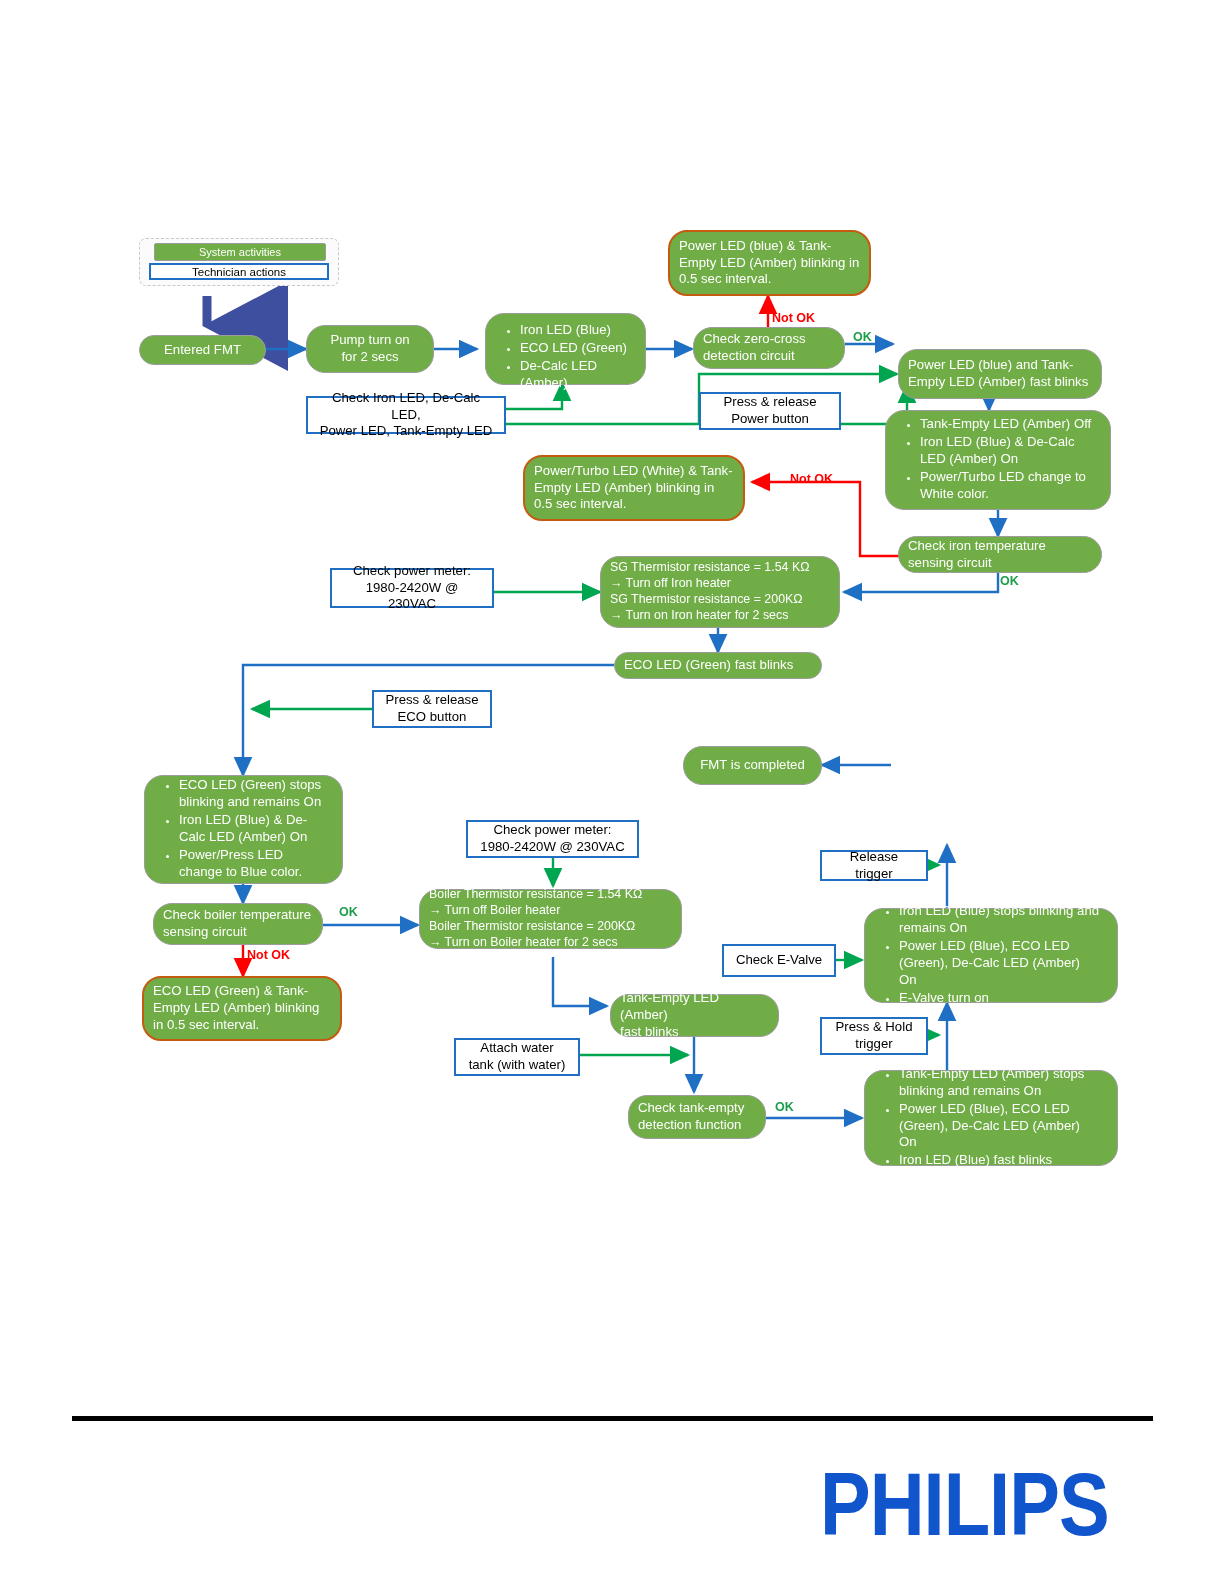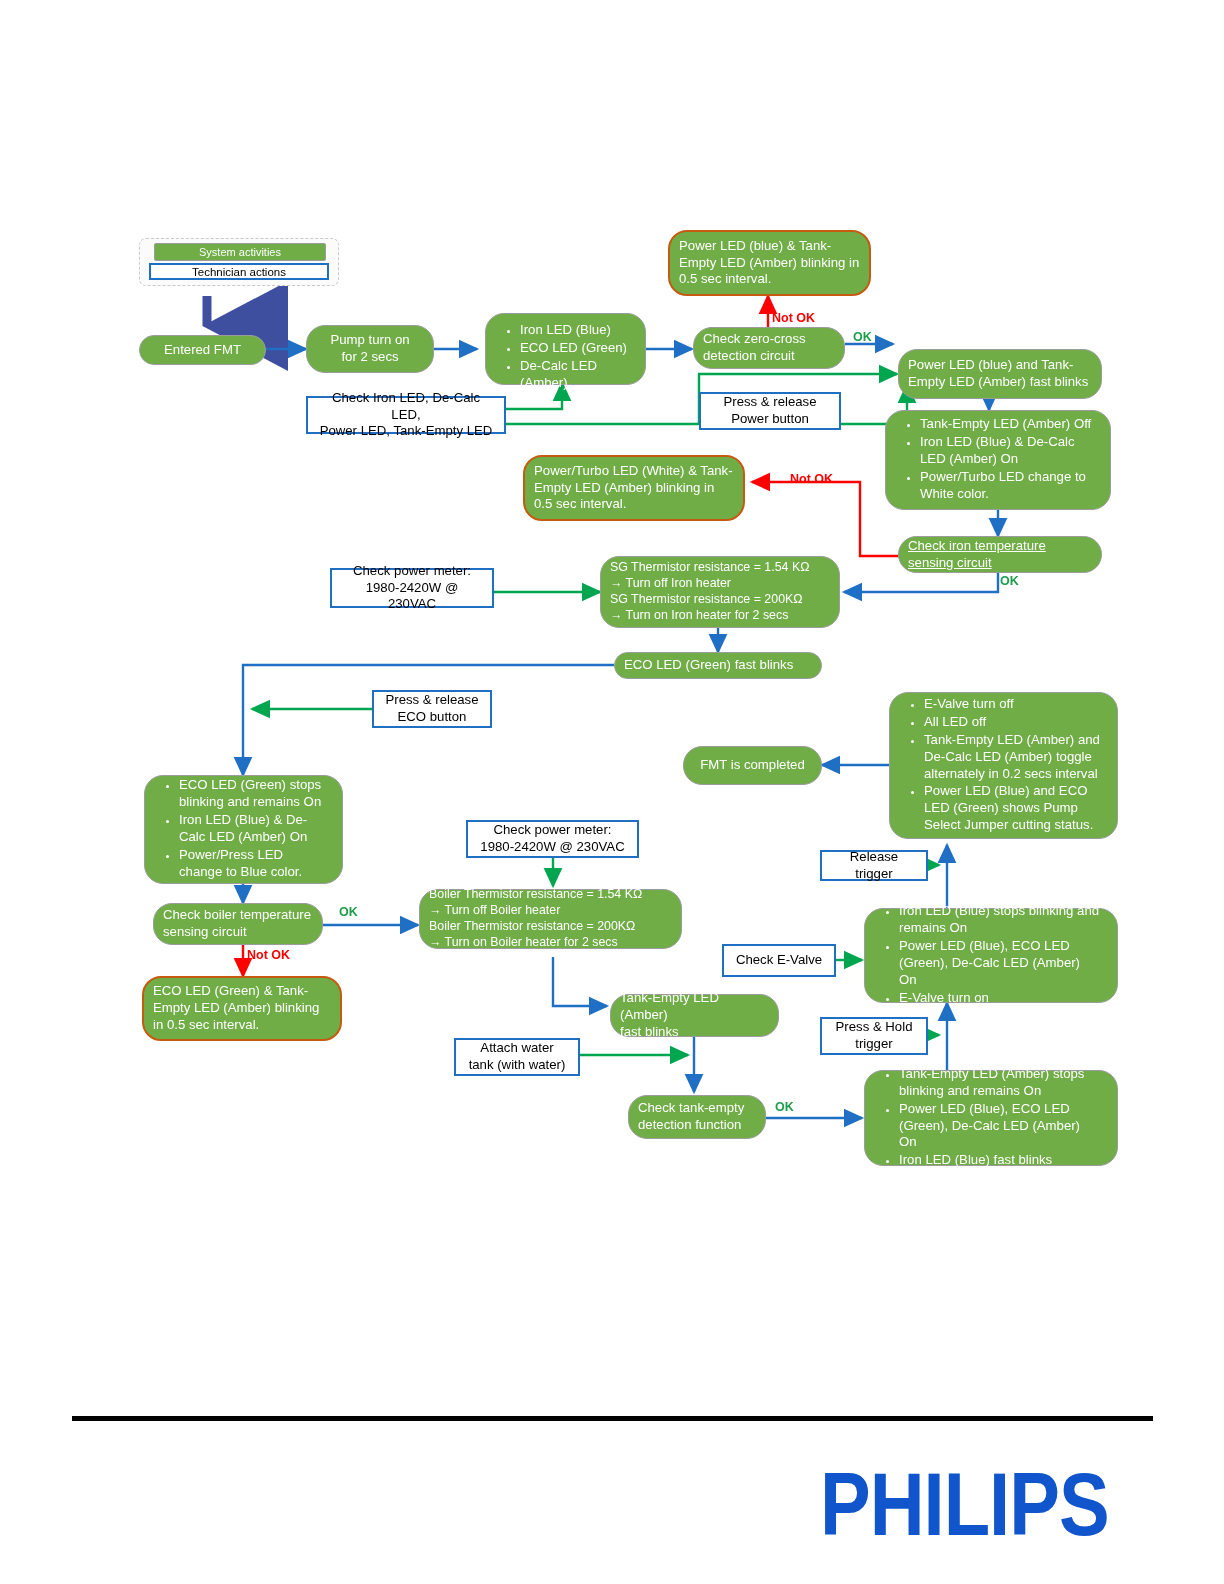--- a/index.html
+++ b/index.html
@@ -233,21 +233,21 @@
       <li>Tank-Empty LED (Amber) Off</li>
       <li>Iron LED (Blue)  &amp; De-Calc LED (Amber) On</li>
       <li>Power/Turbo LED change to White color.</li>
     </ul>
   </div>
 
   <div class="node sys warn" style="left:523px;top:455px;width:222px;height:66px;">
     <span>Power/Turbo LED (White) &amp; Tank-Empty LED (Amber) blinking in 0.5 sec interval.</span>
   </div>
 
-  <div class="node sys" style="left:898px;top:536px;width:204px;height:37px;text-decoration:underline;">
+  <div class="node sys" style="left:898px;top:536px;width:204px;height:37px;">
     <span class="ln">Check iron temperature</span>
     <span class="ln">sensing circuit</span>
   </div>
 
   <div class="node tech" style="left:330px;top:568px;width:164px;height:40px;">
     <span class="ln">Check power meter:</span>
     <span class="ln">1980-2420W @ 230VAC</span>
   </div>
 
   <div class="node sys" style="left:600px;top:556px;width:240px;height:72px;font-size:12.4px;">
@@ -332,28 +332,20 @@
       <li>Iron LED (Blue) stops blinking and remains On</li>
       <li>Power LED (Blue),  ECO LED (Green), De-Calc LED (Amber) On</li>
       <li>E-Valve turn on</li>
     </ul>
   </div>
 
   <div class="node tech" style="left:820px;top:850px;width:108px;height:31px;">
     <span>Release trigger</span>
   </div>
 
-  <div class="node sys" style="left:889px;top:692px;width:229px;height:147px;">
-    <ul>
-      <li>E-Valve turn off</li>
-      <li>All LED off</li>
-      <li>Tank-Empty LED (Amber) and De-Calc LED (Amber) toggle alternately in 0.2 secs interval</li>
-      <li>Power LED (Blue) and ECO LED (Green) shows Pump Select Jumper cutting status.</li>
-    </ul>
-  </div>
 
   <div class="node sys center" style="left:683px;top:746px;width:139px;height:39px;">
     <span>FMT is completed</span>
   </div>
 
   <div class="lbl notok" style="left:772px;top:311px;">Not OK</div>
   <div class="lbl ok" style="left:853px;top:330px;">OK</div>
   <div class="lbl notok" style="left:790px;top:472px;">Not OK</div>
   <div class="lbl ok" style="left:1000px;top:574px;">OK</div>
   <div class="lbl ok" style="left:339px;top:905px;">OK</div>

